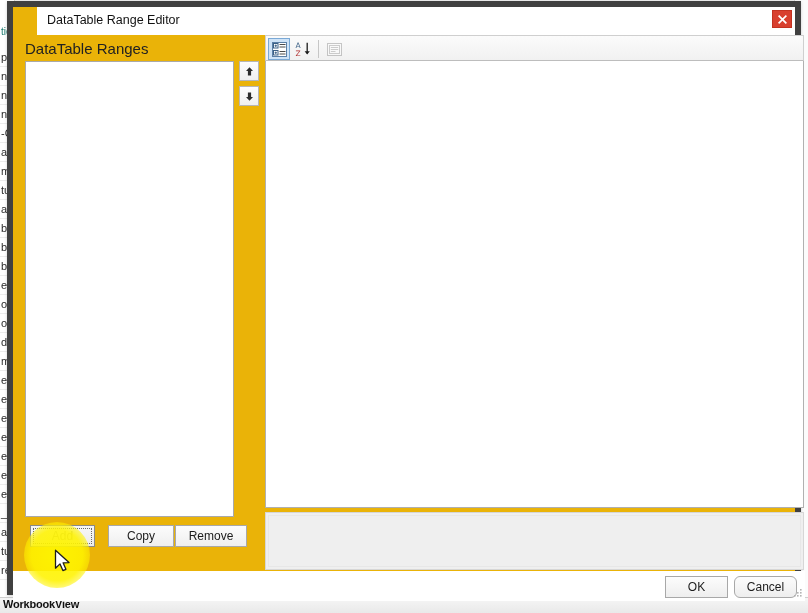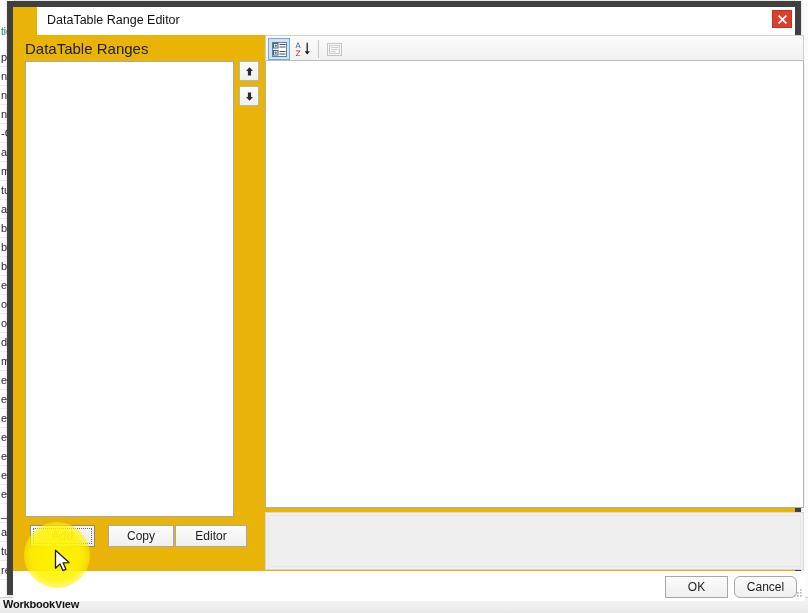--- a/index.html
+++ b/index.html
@@ -462,21 +462,21 @@
       </div>
 
       <div class="reorder-btn" id="move-down-button">
         <svg width="11" height="11" viewBox="0 0 11 11" aria-hidden="true">
           <path d="M5.5 9.8 L9 6.0 L7.1 6.0 L7.1 1.6 L3.9 1.6 L3.9 6.0 L2 6.0 Z" fill="#2d2d2d"></path>
         </svg>
       </div>
 
       <button class="action-btn" id="add-button" style="position: absolute;">Add<span class="focus-ring"></span></button>
       <button class="action-btn" id="copy-button">Copy</button>
-      <button class="action-btn" id="remove-button">Editor</button>
+      <button class="action-btn" id="remove-button">Remove</button>
     </div>
 
     <div id="property-grid">
 
       <div id="pg-toolbar">
 
         <div class="pg-tool" id="tool-categorized">
           <svg width="15" height="15" viewBox="0 0 15 15" aria-hidden="true">
             <rect x="0.5" y="0.5" width="14" height="14" fill="#ffffff" stroke="#5b7fa6" stroke-width="1"></rect>
             <rect x="1.5" y="1.5" width="4.5" height="4.5" fill="#ffffff" stroke="#3a5f85" stroke-width="1"></rect>

